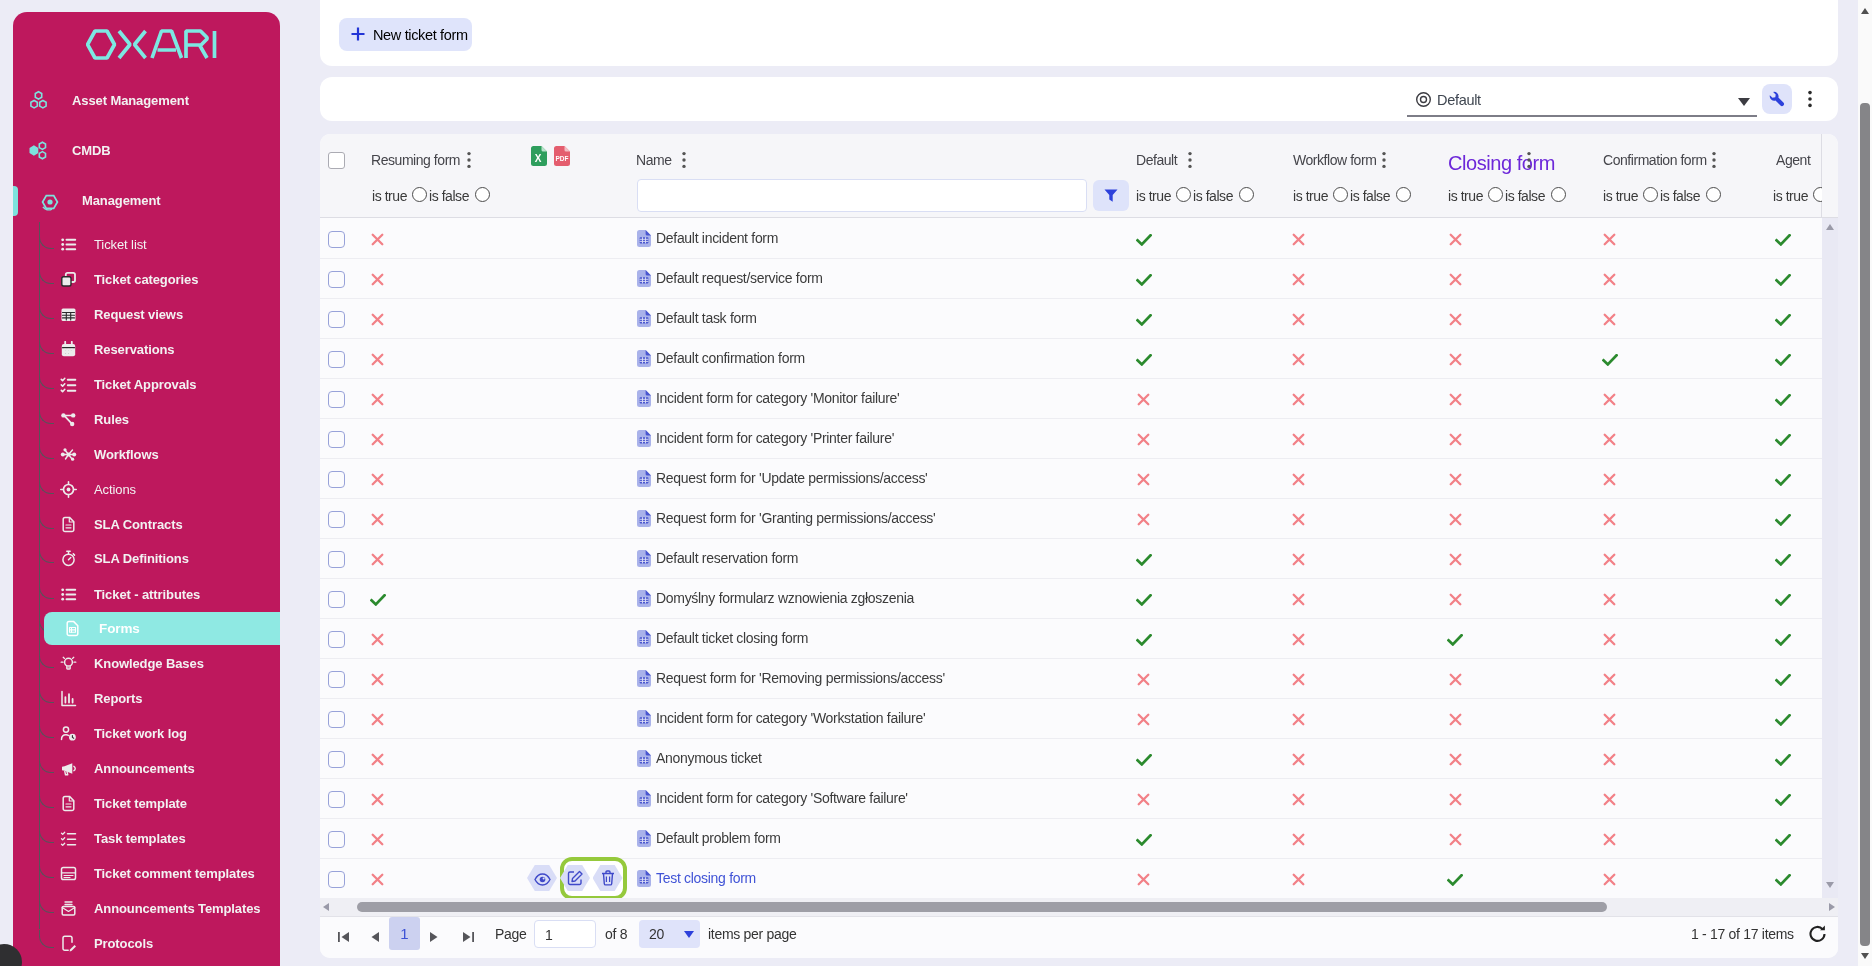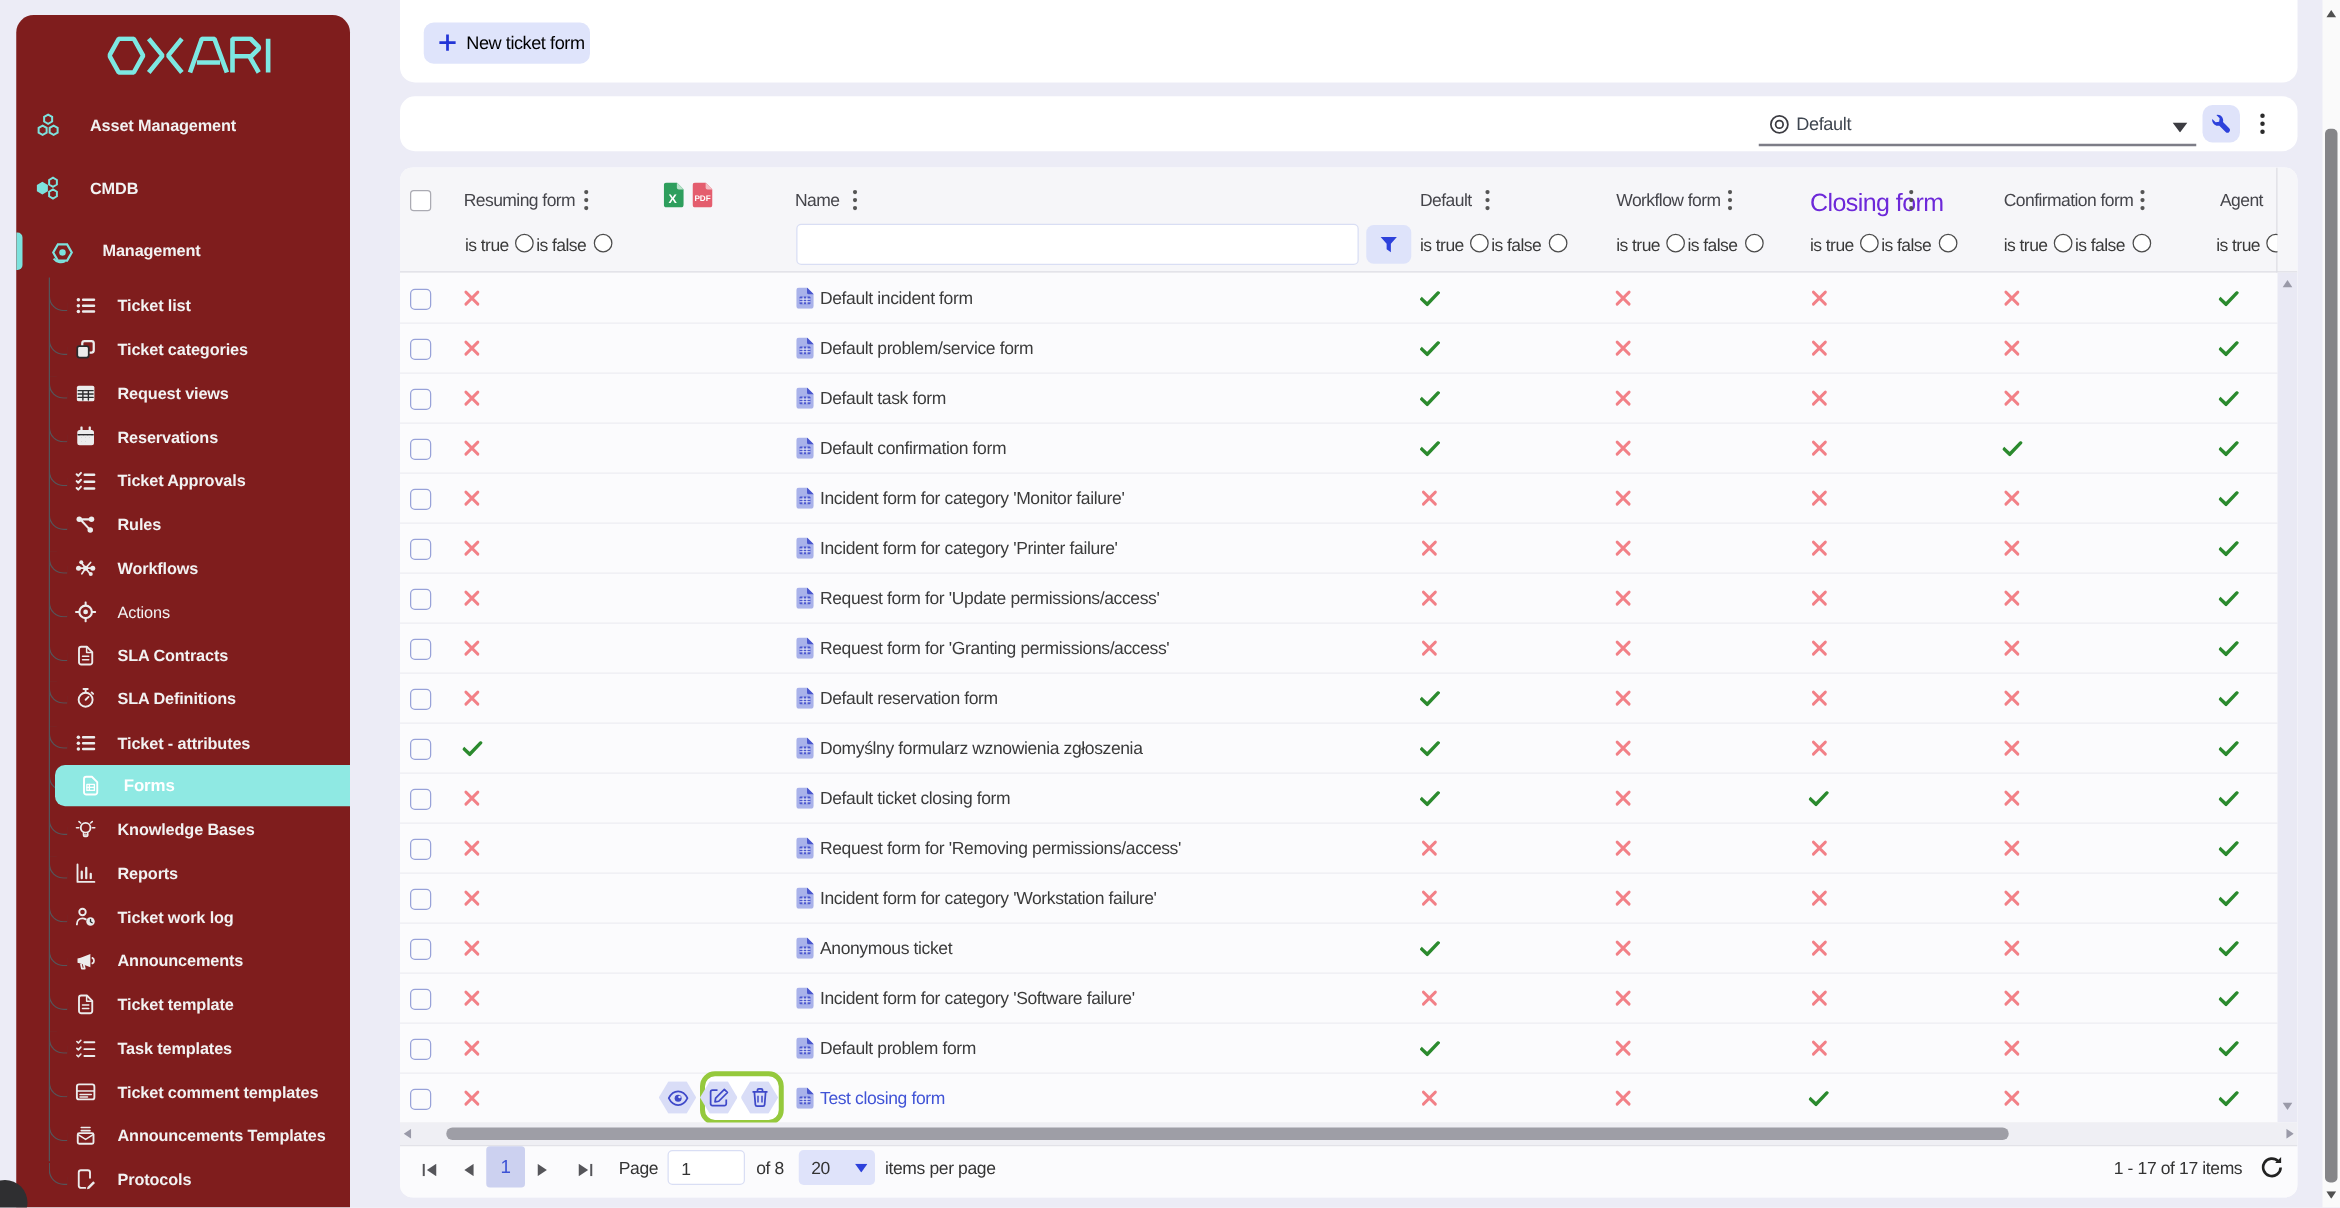--- a/index.html
+++ b/index.html
@@ -1,15 +1,15 @@
 <!DOCTYPE html>
 <html><head><meta charset="utf-8"><style>
 *{margin:0;padding:0;box-sizing:content-box}
 html,body{width:1872px;height:966px;background:#ececf6;font-family:"Liberation Sans",sans-serif;overflow:hidden;position:relative}
-#sidebar{position:absolute;left:13px;top:12px;width:267px;height:954px;background:#7f1d1d;border-radius:14px 14px 0 0;overflow:hidden}
+#sidebar{position:absolute;left:13px;top:12px;width:267px;height:954px;background:#be185d;border-radius:14px 14px 0 0;overflow:hidden}
 #panel1{position:absolute;left:320px;top:0;width:1518px;height:66px;background:#fff;border-radius:0 0 12px 12px}
 #panel2{position:absolute;left:320px;top:77px;width:1518px;height:44px;background:#fff;border-radius:12px}
 #card{position:absolute;left:320px;top:134px;width:1518px;height:824px;background:#fbfbfd;border-radius:10px;overflow:hidden}
 #vscroll{position:absolute;left:1858px;top:0;width:14px;height:966px;background:#fafafa}
 </style></head><body>
 <div id="sidebar">
     <svg style="position:absolute;left:73px;top:17px" width="132" height="31" viewBox="0 0 132 31" fill="none" stroke="#7de8e2" stroke-width="3.7" stroke-linejoin="bevel">
 <polygon points="9,2 21,2 28.5,15.5 21,29 9,29 1.5,15.5"></polygon>
 <path d="M33 2 L44 15.5 L33 29"></path>
 <path d="M59.5 2 L48.5 15.5 L59.5 29"></path>
@@ -67,21 +67,21 @@
     <div style="position:absolute;left:26px;top:813px;width:14px;height:17px;border-left:1px solid #55555a;border-bottom:1px solid #55555a;border-bottom-left-radius:12px;border-color:#55555a"></div>
     <div style="position:absolute;left:26px;top:848px;width:14px;height:17px;border-left:1px solid #55555a;border-bottom:1px solid #55555a;border-bottom-left-radius:12px;border-color:#55555a"></div>
     <div style="position:absolute;left:26px;top:883px;width:14px;height:17px;border-left:1px solid #55555a;border-bottom:1px solid #55555a;border-bottom-left-radius:12px;border-color:#55555a"></div>
     <div style="position:absolute;left:26px;top:918px;width:14px;height:17px;border-left:1px solid #55555a;border-bottom:1px solid #55555a;border-bottom-left-radius:12px;border-color:#55555a"></div>
     <div style="position:absolute;left:47px;top:224px;width:17px;height:17px"><svg width="17" height="17" viewBox="0 0 17 17" fill="none" stroke="#ececec" stroke-width="1.5" stroke-linecap="round" stroke-linejoin="round">
         <circle cx="2.7" cy="3.8" r="1.4" fill="#ececec" stroke="none"></circle>
         <circle cx="2.7" cy="8.5" r="1.4" fill="#ececec" stroke="none"></circle>
         <circle cx="2.7" cy="13.2" r="1.4" fill="#ececec" stroke="none"></circle>
         <path d="M6.5 3.8H15.2M6.5 8.5H15.2M6.5 13.2H15.2" stroke-width="2"></path>
       </svg></div>
-    <div style="position:absolute;left:81px;top:225px;font-size:13px;font-weight:700;letter-spacing:-0.1px;color:#f2f2f2">Ticket list</div>
+    <div style="position:absolute;left:81px;top:225px;font-size:13px;font-weight:400;letter-spacing:-0.1px;color:#f2f2f2">Ticket list</div>
     <div style="position:absolute;left:47px;top:259px;width:17px;height:17px"><svg width="17" height="17" viewBox="0 0 17 17" fill="none" stroke="#ececec" stroke-width="1.5" stroke-linecap="round" stroke-linejoin="round">
         <rect x="5.8" y="1.8" width="9.2" height="9.2" rx="1.8" stroke-width="1.8"></rect>
         <rect x="1.8" y="5.8" width="9.2" height="9.2" rx="1.8" fill="#ececec" stroke="#2a2a2c" stroke-width="1.4"></rect>
       </svg></div>
     <div style="position:absolute;left:81px;top:260px;font-size:13px;font-weight:700;letter-spacing:-0.1px;color:#f2f2f2">Ticket categories</div>
     <div style="position:absolute;left:47px;top:294px;width:17px;height:17px"><svg width="17" height="17" viewBox="0 0 17 17" fill="none" stroke="#ececec" stroke-width="1.5" stroke-linecap="round" stroke-linejoin="round">
         <rect x="1.5" y="2.5" width="14" height="12.5" rx="1.5" fill="#ececec" stroke="none"></rect>
         <path d="M2.5 6.5H14.5M2.5 9.2H14.5M2.5 11.9H14.5M6.3 6.5V14M10.7 6.5V14" stroke="#2a2a2c" stroke-width="1.1"></path>
       </svg></div>
     <div style="position:absolute;left:81px;top:295px;font-size:13px;font-weight:700;letter-spacing:-0.1px;color:#f2f2f2">Request views</div>
@@ -361,21 +361,21 @@
       </svg></div>
     <div style="position:absolute;left:1454.5px;top:138px"><svg width="16" height="12" viewBox="0 0 16 12" fill="none">
         <path d="M1.5 6.3L5.8 10.4L14.5 1.3" stroke="#2b8a2e" stroke-width="2.7" stroke-linecap="square"></path>
       </svg></div>
     <div style="position:absolute;left:317px;top:135.5px"><svg width="14" height="17" viewBox="0 0 14 17" fill="none">
         <path d="M0 2.5A2.5 2.5 0 0 1 2.5 0H8.6L14 5.4V14.5A2.5 2.5 0 0 1 11.5 17H2.5A2.5 2.5 0 0 1 0 14.5Z" fill="#a9b2ea"></path>
         <path d="M8.6 0L14 5.4H10.1A1.5 1.5 0 0 1 8.6 3.9Z" fill="#4a57cf"></path>
         <rect x="2.6" y="7.2" width="8.8" height="6.2" rx="0.8" fill="#4a57cf"></rect>
         <path d="M2.6 9.3H11.4M2.6 11.4H11.4M5.5 7.2V13.4M8.5 7.2V13.4" stroke="#dde0f7" stroke-width="0.9"></path>
       </svg></div>
-    <div style="position:absolute;left:336px;top:136px;font-size:14px;letter-spacing:-0.3px;color:#3b3b3b">Default problem/service form</div>
+    <div style="position:absolute;left:336px;top:136px;font-size:14px;letter-spacing:-0.3px;color:#3b3b3b">Default request/service form</div>
     <div style="position:absolute;left:0;top:164px;width:1502px;height:40px;border-bottom:1px solid #ededf2"></div>
     <div style="position:absolute;left:8px;top:176.5px;width:15px;height:15px;border:1.5px solid #98a2d9;border-radius:4px"></div>
     <div style="position:absolute;left:51.0px;top:177.5px"><svg width="13" height="13" viewBox="0 0 13 13" fill="none">
         <path d="M1.7 1.7L11.3 11.3M11.3 1.7L1.7 11.3" stroke="#f28087" stroke-width="2.3" stroke-linecap="round"></path>
       </svg></div>
     <div style="position:absolute;left:815.5px;top:178px"><svg width="16" height="12" viewBox="0 0 16 12" fill="none">
         <path d="M1.5 6.3L5.8 10.4L14.5 1.3" stroke="#2b8a2e" stroke-width="2.7" stroke-linecap="square"></path>
       </svg></div>
     <div style="position:absolute;left:971.5px;top:177.5px"><svg width="13" height="13" viewBox="0 0 13 13" fill="none">
         <path d="M1.7 1.7L11.3 11.3M11.3 1.7L1.7 11.3" stroke="#f28087" stroke-width="2.3" stroke-linecap="round"></path>

